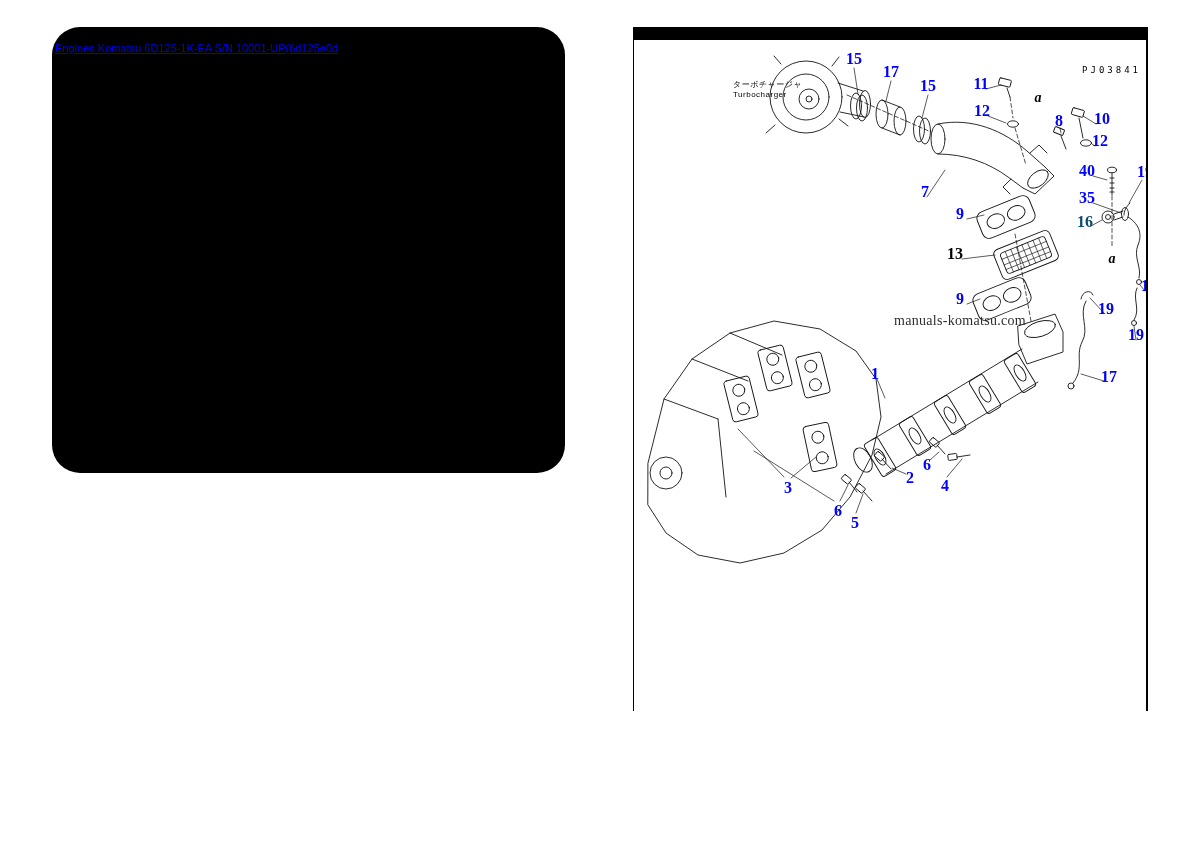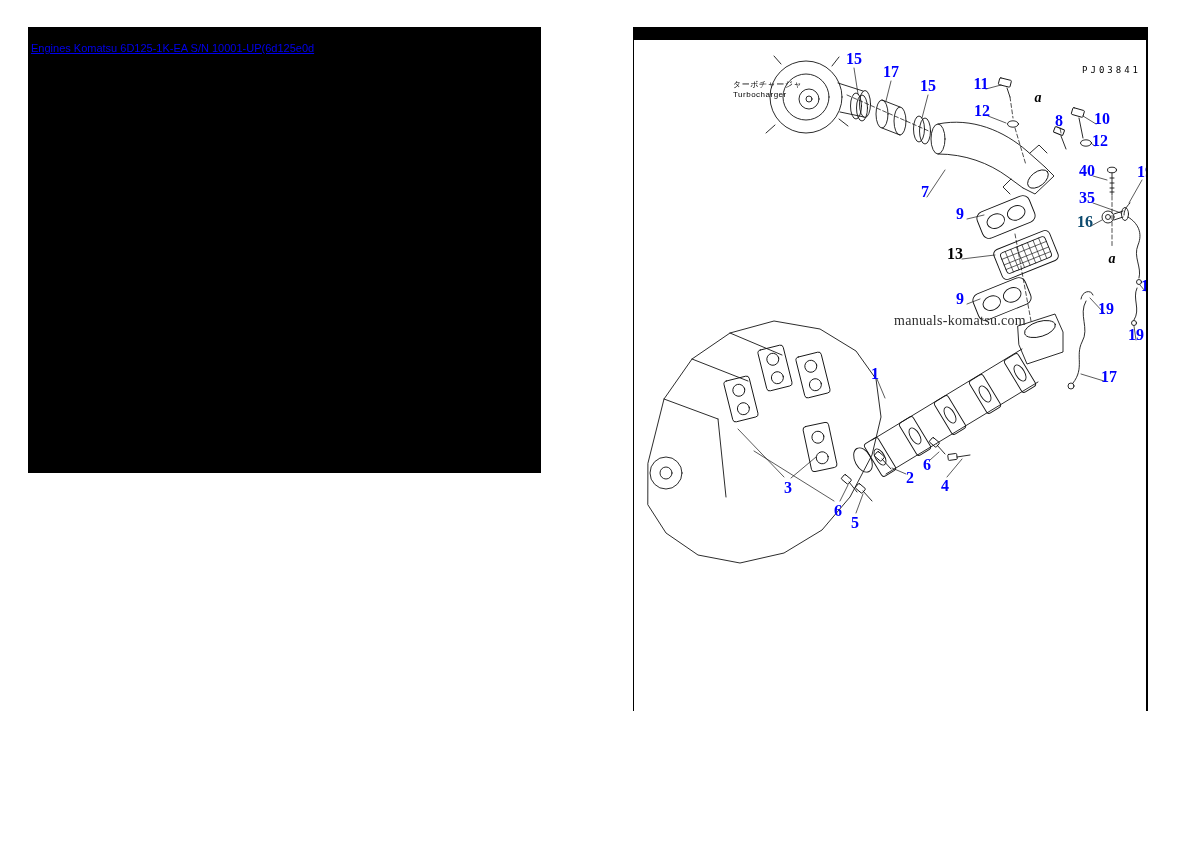--- a/index.html
+++ b/index.html
@@ -4,22 +4,23 @@
 <style>
   * { margin:0; padding:0; box-sizing:border-box; }
   html, body {
     width:1190px; height:842px; background:#ffffff;
     font-family:"Liberation Sans", sans-serif;
   }
   .page { position:relative; width:1190px; height:842px; background:#fff; overflow:hidden; }
 
   
   .left-panel {
-    position:absolute; left:28px; top:27px; width:513px; height:446px;
+    position:absolute; left:52px; top:27px; width:513px; height:446px;
     background:#000;
+    border-radius:28px;
   }
   .doc-link {
     display:inline-block; margin:15px 0 0 3px;
     font-size:11px; line-height:13px;
     color:#0000ee; text-decoration:underline; cursor:pointer;
     font-family:"Liberation Sans", sans-serif;
   }
 
   
   .diagram-panel {

